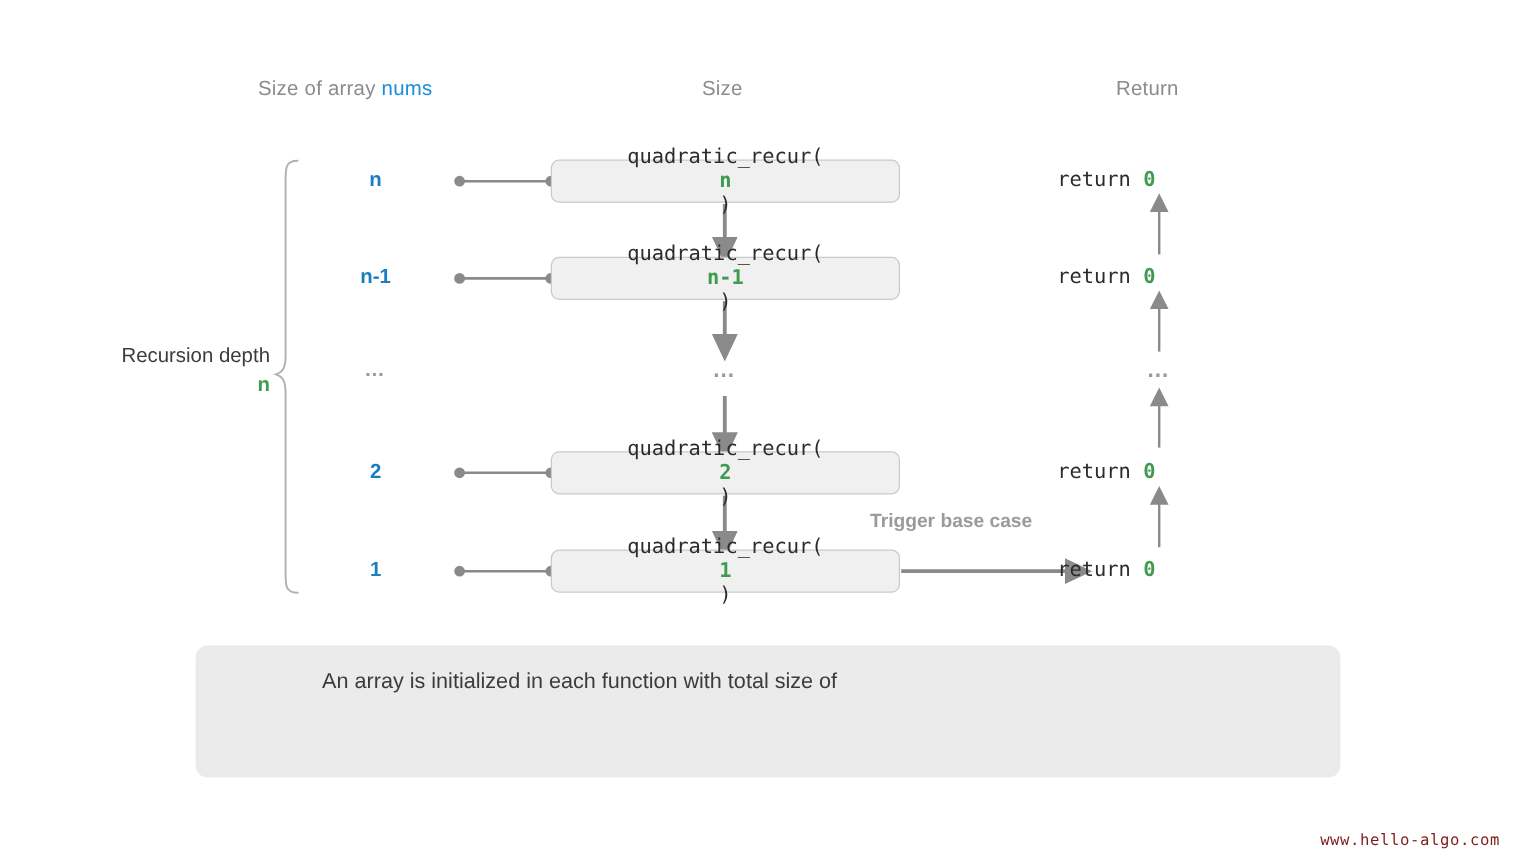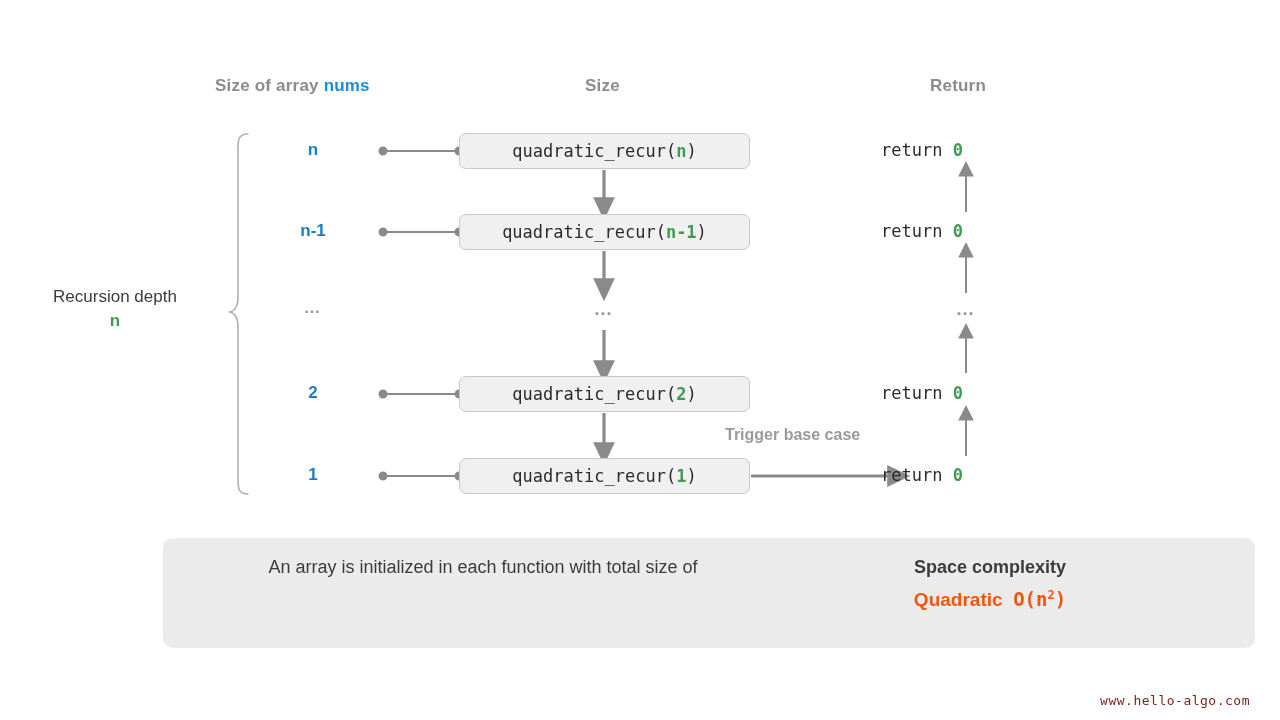--- a/index.html
+++ b/index.html
@@ -26,25 +26,24 @@
     left: 0; top: 0;
     width: 1280px;
     height: 720px;
     pointer-events: none;
   }
 
   
   .col-header {
     position: absolute;
     font-size: 17px;
-    font-weight: bold;
+    font-weight: normal;
     color: #8c8c8c;
     white-space: nowrap;
     letter-spacing: .2px;
-    margin-top: 12px;
   }
   .col-header .hl { color: #1a8cdb; }
 
   
   .size-label {
     position: absolute;
     font-size: 17px;
     font-weight: bold;
     color: #1a7fc1;
     text-align: center;
@@ -53,21 +52,21 @@
   }
   .size-label.dots {
     color: #9a9a9a;
     letter-spacing: 2px;
     font-weight: bold;
   }
 
   
   .depth-label {
     position: absolute;
-    text-align: center;
+    text-align: right;
     white-space: nowrap;
     width: 220px;
   }
   .depth-label .t1 {
     display: block;
     font-size: 17px;
     color: #3c3c3c;
     line-height: 1.25;
   }
   .depth-label .t2 {
@@ -87,20 +86,21 @@
     border: 1px solid #c9c9c9;
     border-radius: 7px;
     display: flex;
     align-items: center;
     justify-content: center;
     font-family: "DejaVu Sans Mono", "Liberation Mono", monospace;
     font-size: 17px;
     color: #2b2b2b;
     white-space: nowrap;
     padding: 0 14px;
+    flex-direction: column;
   }
   .call-box .arg { color: #3f9b4f; font-weight: bold; }
 
   .call-dots {
     position: absolute;
     font-size: 19px;
     font-weight: bold;
     color: #9a9a9a;
     letter-spacing: 2px;
     text-align: center;
@@ -136,21 +136,21 @@
     font-weight: bold;
     color: #9a9a9a;
     white-space: nowrap;
   }
 
   
   .summary {
     position: absolute;
     left: 163px;
     top: 538px;
-    width: 1092px;
+    width: 954px;
     height: 110px;
     background: #ebebeb;
     border-radius: 10px;
     box-sizing: border-box;
   }
   .summary-left {
     position: absolute;
     left: 0px;
     top: 16px;
     width: 640px;
@@ -330,24 +330,17 @@
   <div class="ret-label" style="left:881px; top:465px;">
     <span>return </span><span class="zero">0</span>
   </div>
 
   <div class="trigger-note" style="left:725px; top:426px;text-align:center;">Trigger base case</div>
 
   <div class="summary">
     <div class="summary-left">
       <div class="sum-line1">An array is initialized in each function with total size of</div>
     </div>
-    <div class="summary-right">
-      <div class="sum-title">Space complexity</div>
-      <div class="sum-value">
-        <span>Quadratic</span>&nbsp;
-        <span class="mono">O(n</span><sup class="mono">2</sup><span class="mono">)</span>
-      </div>
-    </div>
   </div>
 
   <div class="watermark">www.hello-algo.com</div>
 
 </div>
 
 </body></html>

